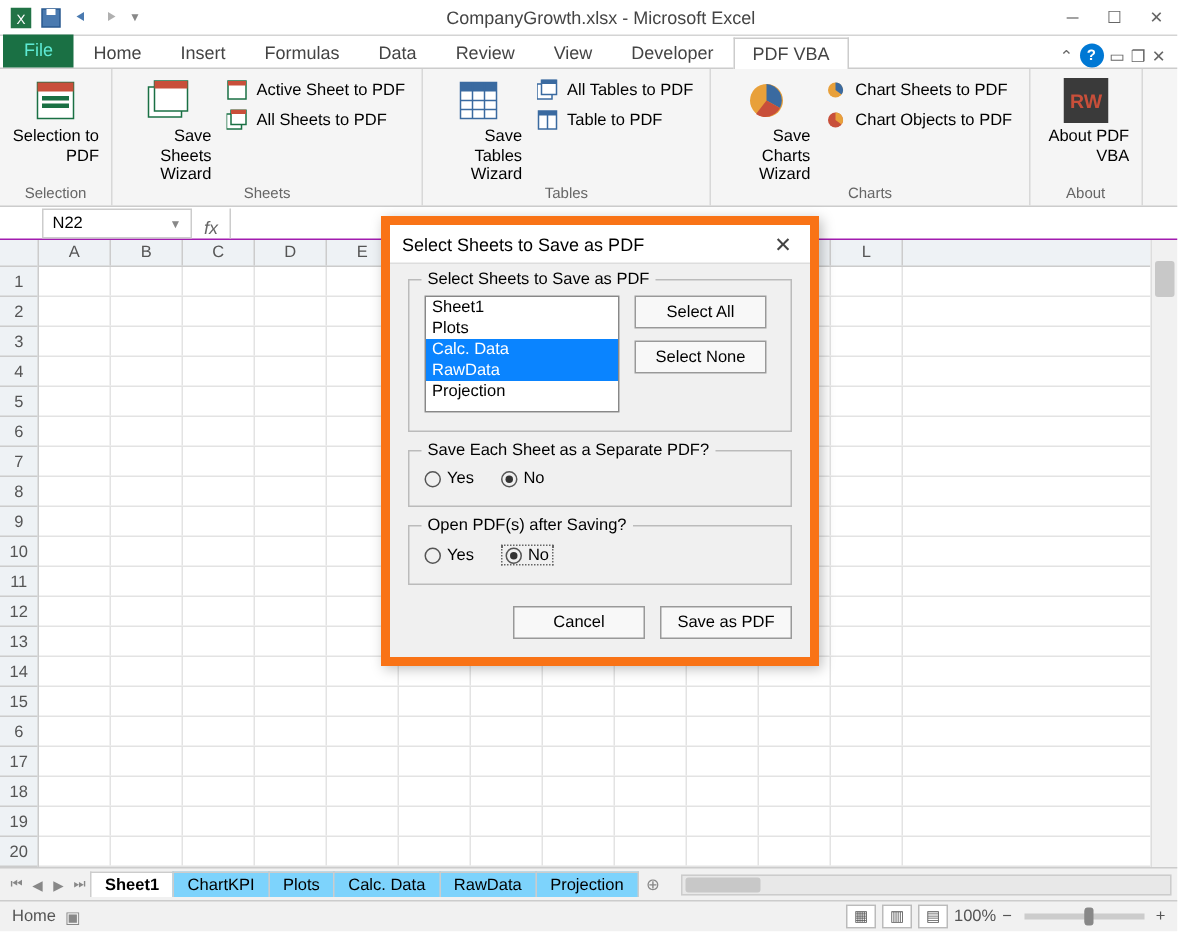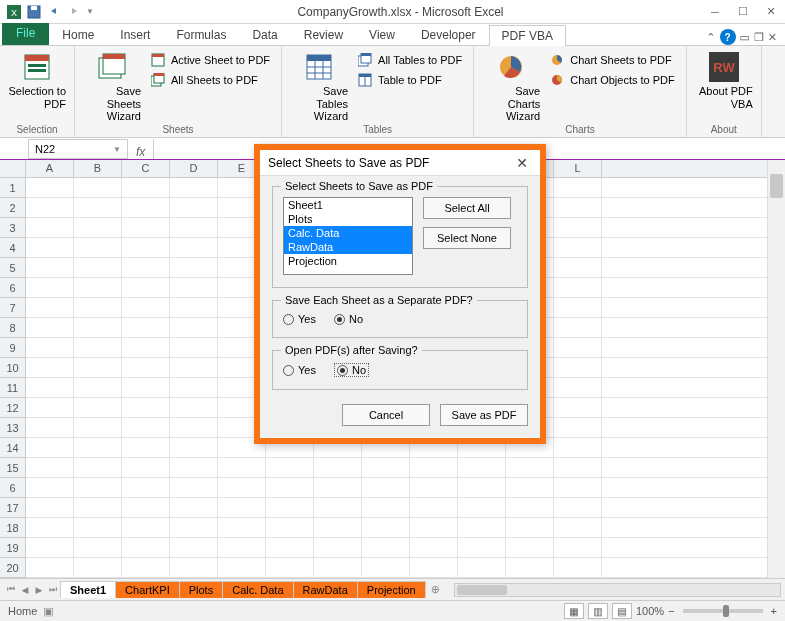--- a/index.html
+++ b/index.html
@@ -43,21 +43,21 @@
 .colhdrs { height: 18px; display: flex; background: #eef2f5; border-bottom: 1px solid #ccc; }
 .colhdr { width: 48px; border-right: 1px solid #ccc; text-align: center; font-size: 11px; color: #555; line-height: 17px; }
 .cellrows { }
 .cellrow { height: 20px; display: flex; border-bottom: 1px solid #e3e3e3; }
 .cell { width: 48px; border-right: 1px solid #e3e3e3; }
 .vscroll { width: 18px; background: #f1f1f1; border-left: 1px solid #ddd; position: relative; }
 .vscroll-thumb { position: absolute; left: 2px; right: 2px; top: 14px; height: 24px; background: #c8c8c8; border-radius: 2px; }
 
 .sheettabs { height: 22px; background: #f1f1f1; border-top: 1px solid #ccc; display: flex; align-items: center; padding: 0 4px; gap: 0; }
 .navbtn { width: 14px; text-align: center; color: #888; font-size: 9px; }
-.sheettab { padding: 2px 9px; font-size: 11px; border: 1px solid #ccc; border-bottom: none; background: #f97316; margin-right: -1px; }
+.sheettab { padding: 2px 9px; font-size: 11px; border: 1px solid #ccc; border-bottom: none; background: #7dd3fc; margin-right: -1px; }
 .sheettab.active { background: #fff; font-weight: bold; }
 .addsheet { padding: 0 6px; color: #888; }
 .hscroll { flex: 1; margin-left: 8px; height: 14px; background: #e8e8e8; position: relative; border: 1px solid #ccc; }
 .hscroll-thumb { position: absolute; left: 2px; top: 1px; bottom: 1px; width: 50px; background: #c8c8c8; border-radius: 2px; }
 
 .statusbar { height: 21px; background: #f1f1f1; border-top: 1px solid #ccc; display: flex; align-items: center; padding: 0 8px; font-size: 11px; color: #555; gap: 6px; }
 .status-right { margin-left: auto; display: flex; align-items: center; gap: 4px; }
 .viewbtn { width: 20px; height: 16px; border: 1px solid #bbb; background: #fff; display: flex; align-items: center; justify-content: center; font-size: 10px; }
 .zoom-slider { width: 80px; height: 4px; background: #ccc; position: relative; margin: 0 4px; }
 .zoom-handle { position: absolute; left: 50%; top: -4px; width: 6px; height: 12px; background: #888; border-radius: 2px; }

